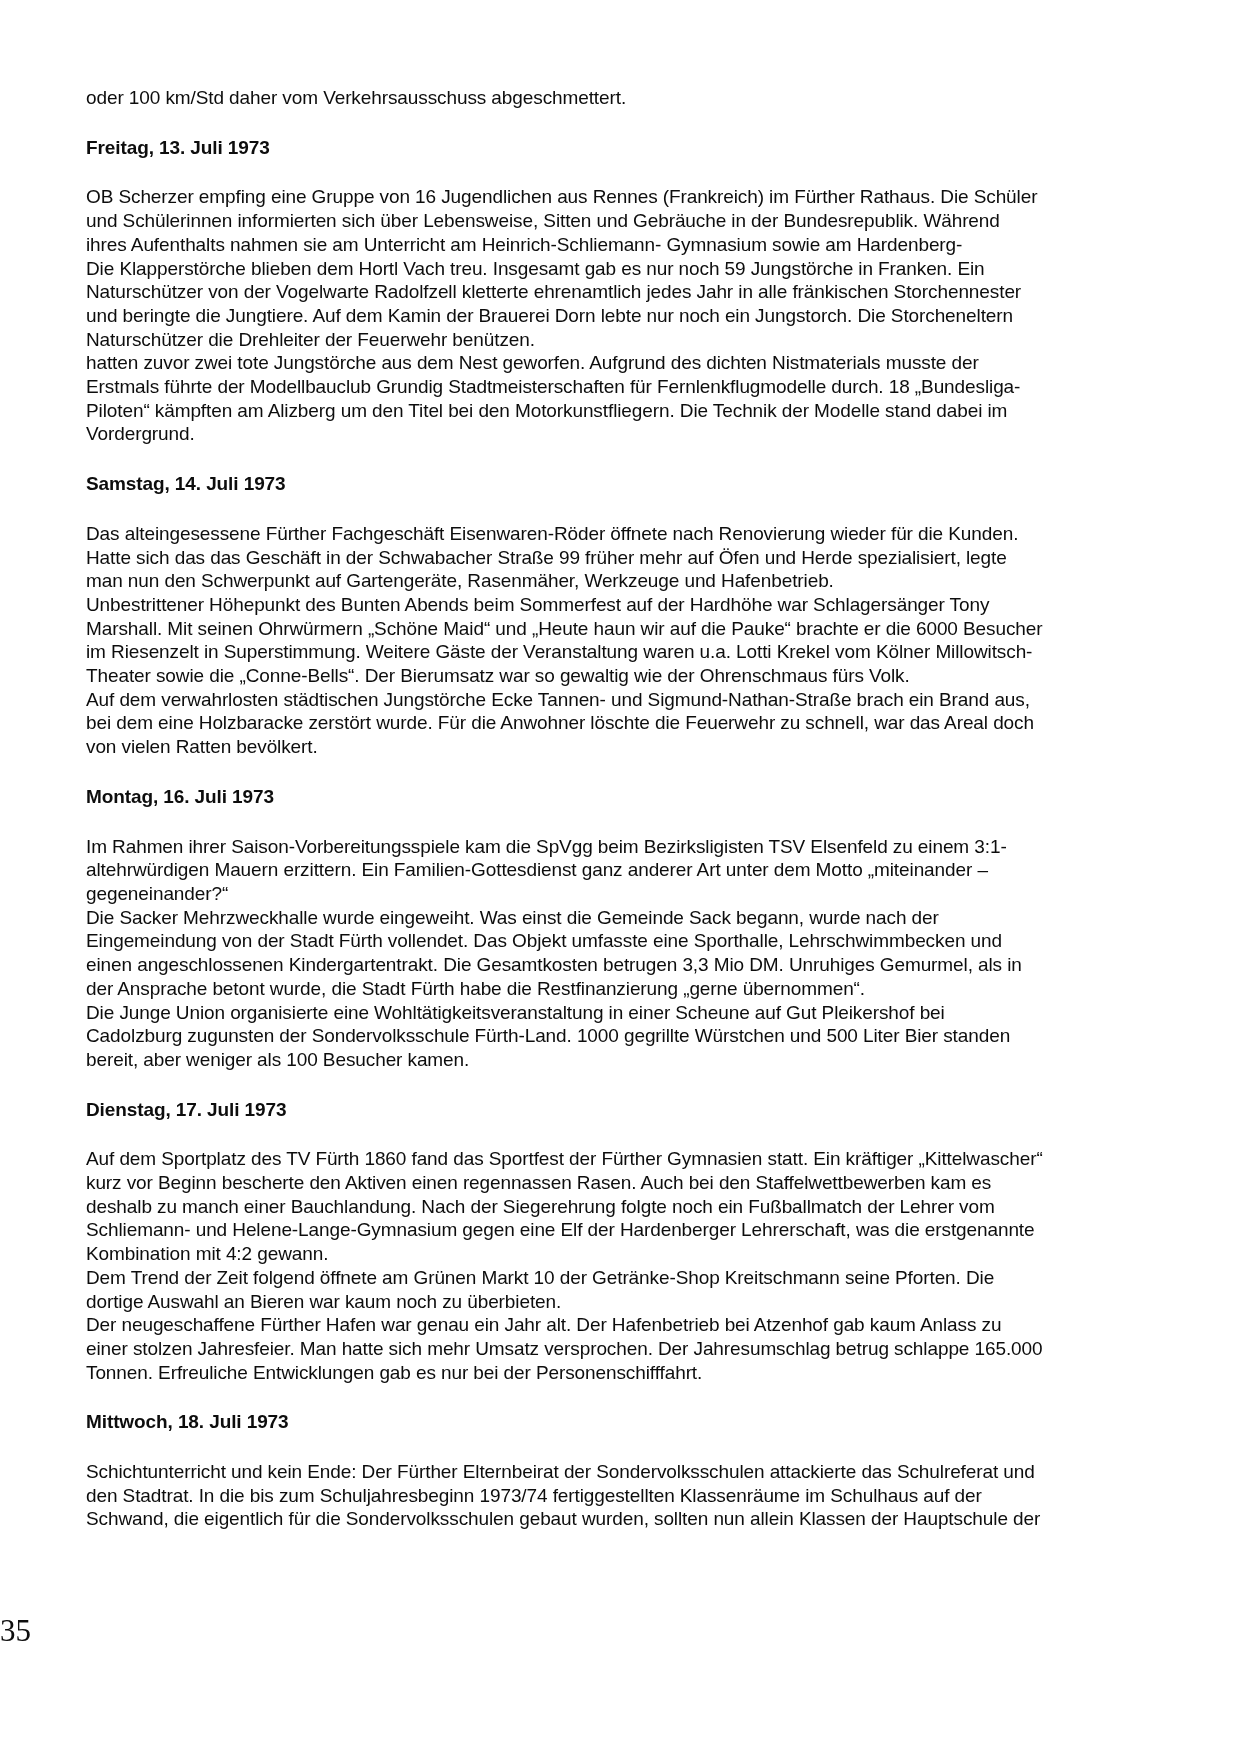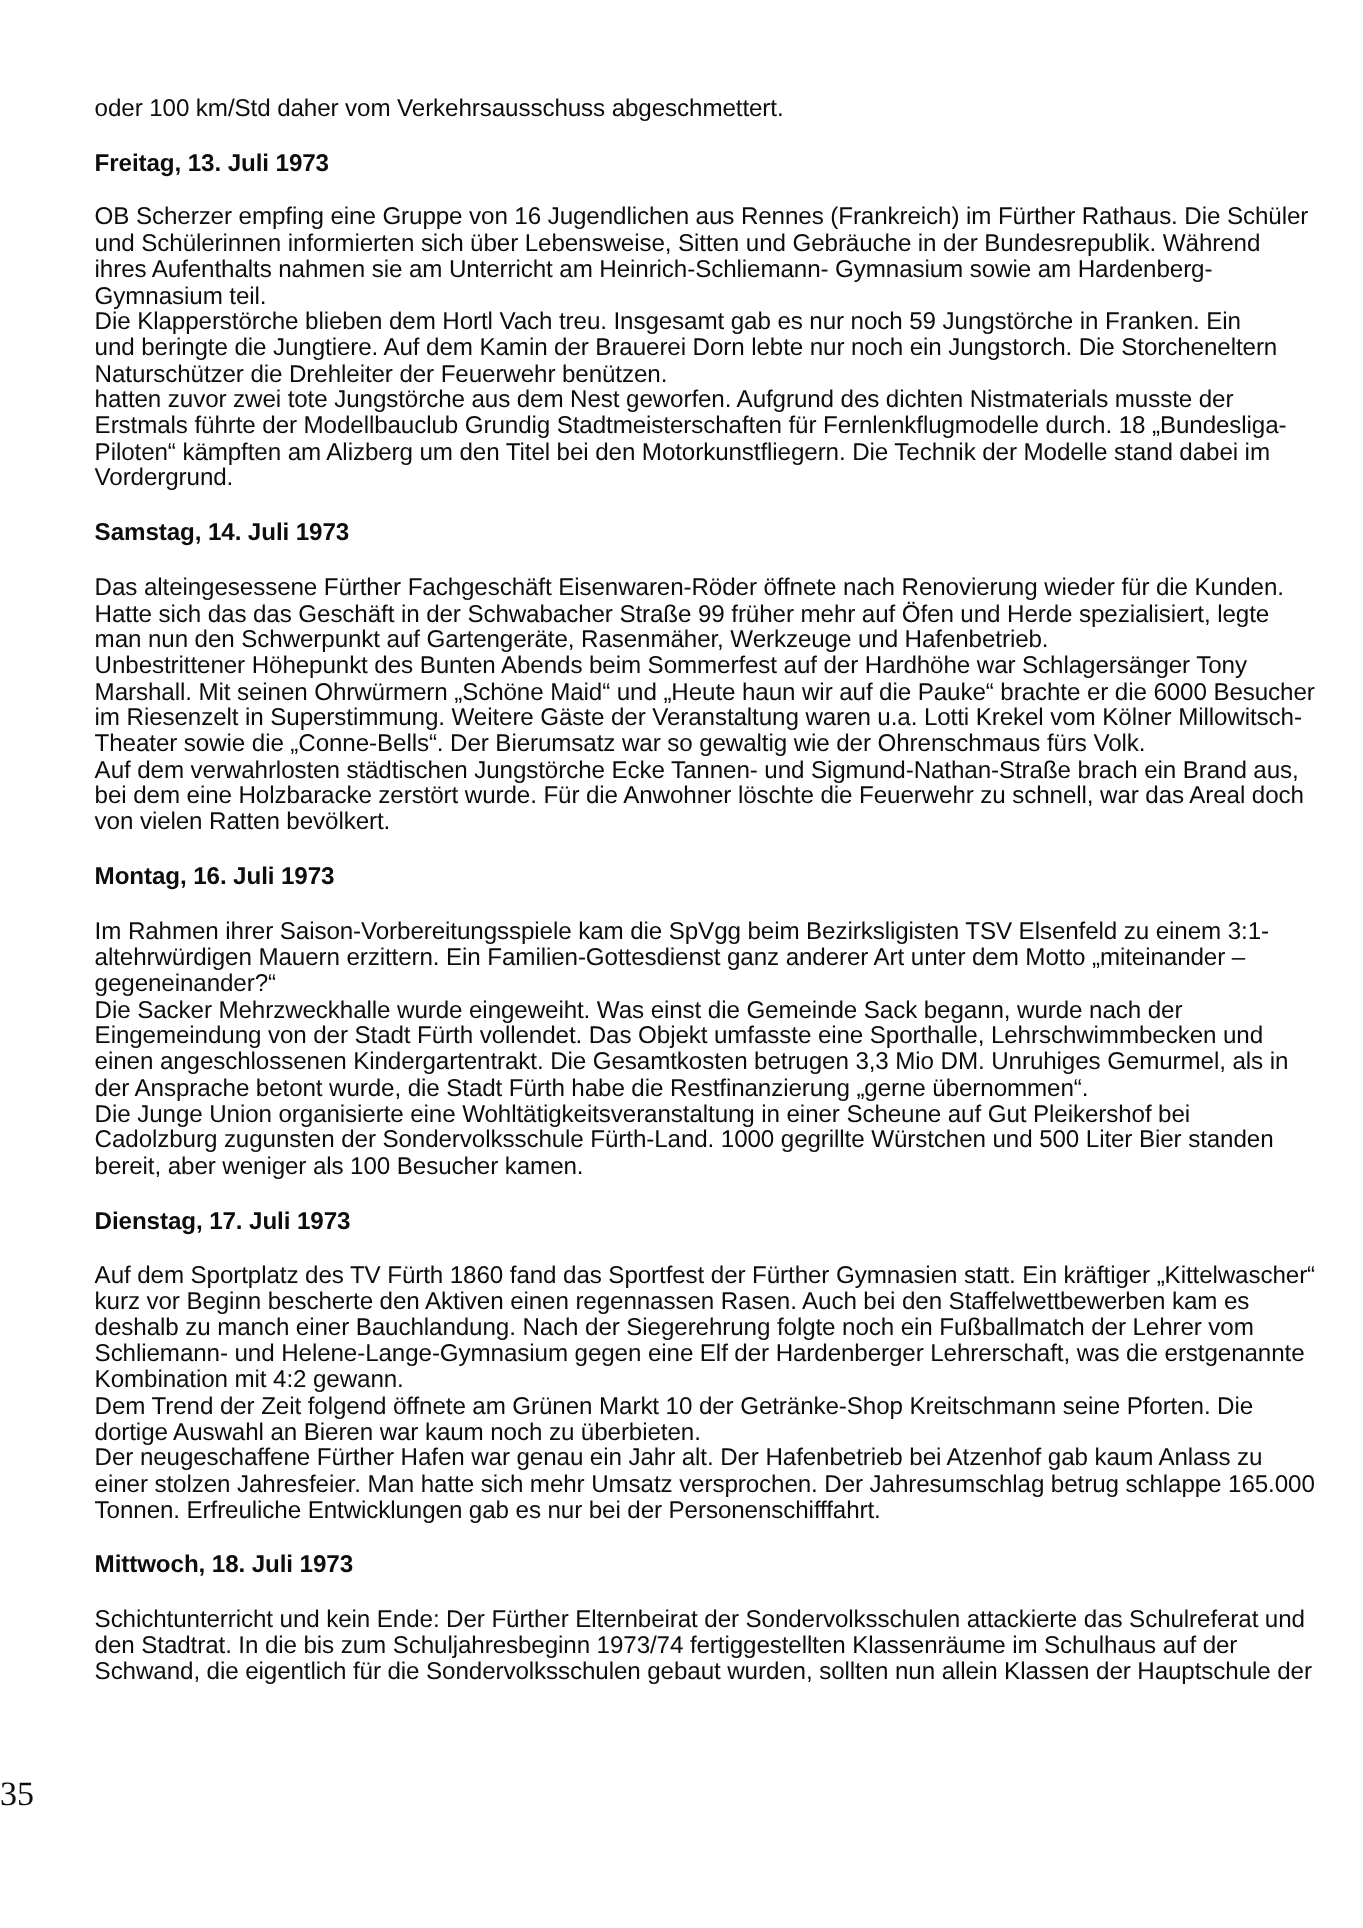--- a/index.html
+++ b/index.html
@@ -22,21 +22,21 @@
     left: 86px;
     width: 1090px;
   }
   .block {
     margin: 0 0 26px 0;
   }
   .block:last-child {
     margin-bottom: 0;
   }
   .line {
-    font-size: 22px;
+    font-size: 19px;
     line-height: 23.7px;
     white-space: nowrap;
     letter-spacing: -0.1px;
   }
   .heading .line {
     font-weight: bold;
   }
   .page-number {
     position: absolute;
     top: 1614px;
@@ -57,22 +57,22 @@
     <div class="block paragraph">
         <div class="line">oder 100 km/Std daher vom Verkehrsausschuss abgeschmettert.</div>
       </div>
     <div class="block heading">
         <div class="line">Freitag, 13. Juli 1973</div>
       </div>
     <div class="block paragraph">
         <div class="line">OB Scherzer empfing eine Gruppe von 16 Jugendlichen aus Rennes (Frankreich) im Fürther Rathaus. Die Schüler</div>
         <div class="line">und Schülerinnen informierten sich über Lebensweise, Sitten und Gebräuche in der Bundesrepublik. Während</div>
         <div class="line">ihres Aufenthalts nahmen sie am Unterricht am Heinrich-Schliemann- Gymnasium sowie am Hardenberg-</div>
-        <div class="line">Gymnasium teil.</div>
         <div class="line">Die Klapperstörche blieben dem Hortl Vach treu. Insgesamt gab es nur noch 59 Jungstörche in Franken. Ein</div>
+        <div class="line">Naturschützer von der Vogelwarte Radolfzell kletterte ehrenamtlich jedes Jahr in alle fränkischen Storchennester</div>
         <div class="line">und beringte die Jungtiere. Auf dem Kamin der Brauerei Dorn lebte nur noch ein Jungstorch. Die Storcheneltern</div>
         <div class="line">Naturschützer die Drehleiter der Feuerwehr benützen.</div>
         <div class="line">hatten zuvor zwei tote Jungstörche aus dem Nest geworfen. Aufgrund des dichten Nistmaterials musste der</div>
         <div class="line">Erstmals führte der Modellbauclub Grundig Stadtmeisterschaften für Fernlenkflugmodelle durch. 18 „Bundesliga-</div>
         <div class="line">Piloten“ kämpften am Alizberg um den Titel bei den Motorkunstfliegern. Die Technik der Modelle stand dabei im</div>
         <div class="line">Vordergrund.</div>
       </div>
     <div class="block heading">
         <div class="line">Samstag, 14. Juli 1973</div>
       </div>

